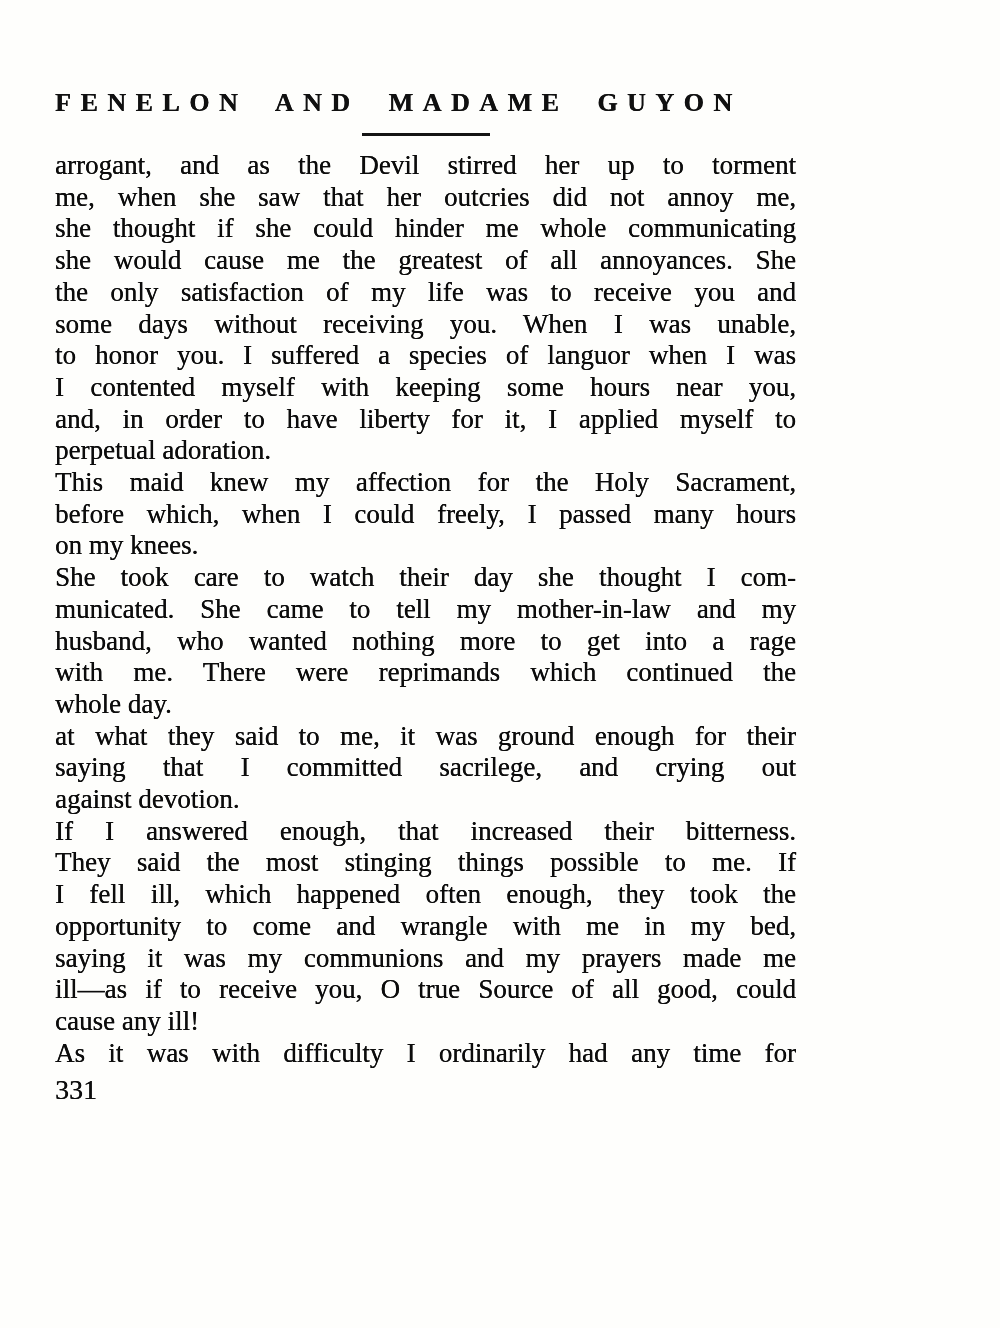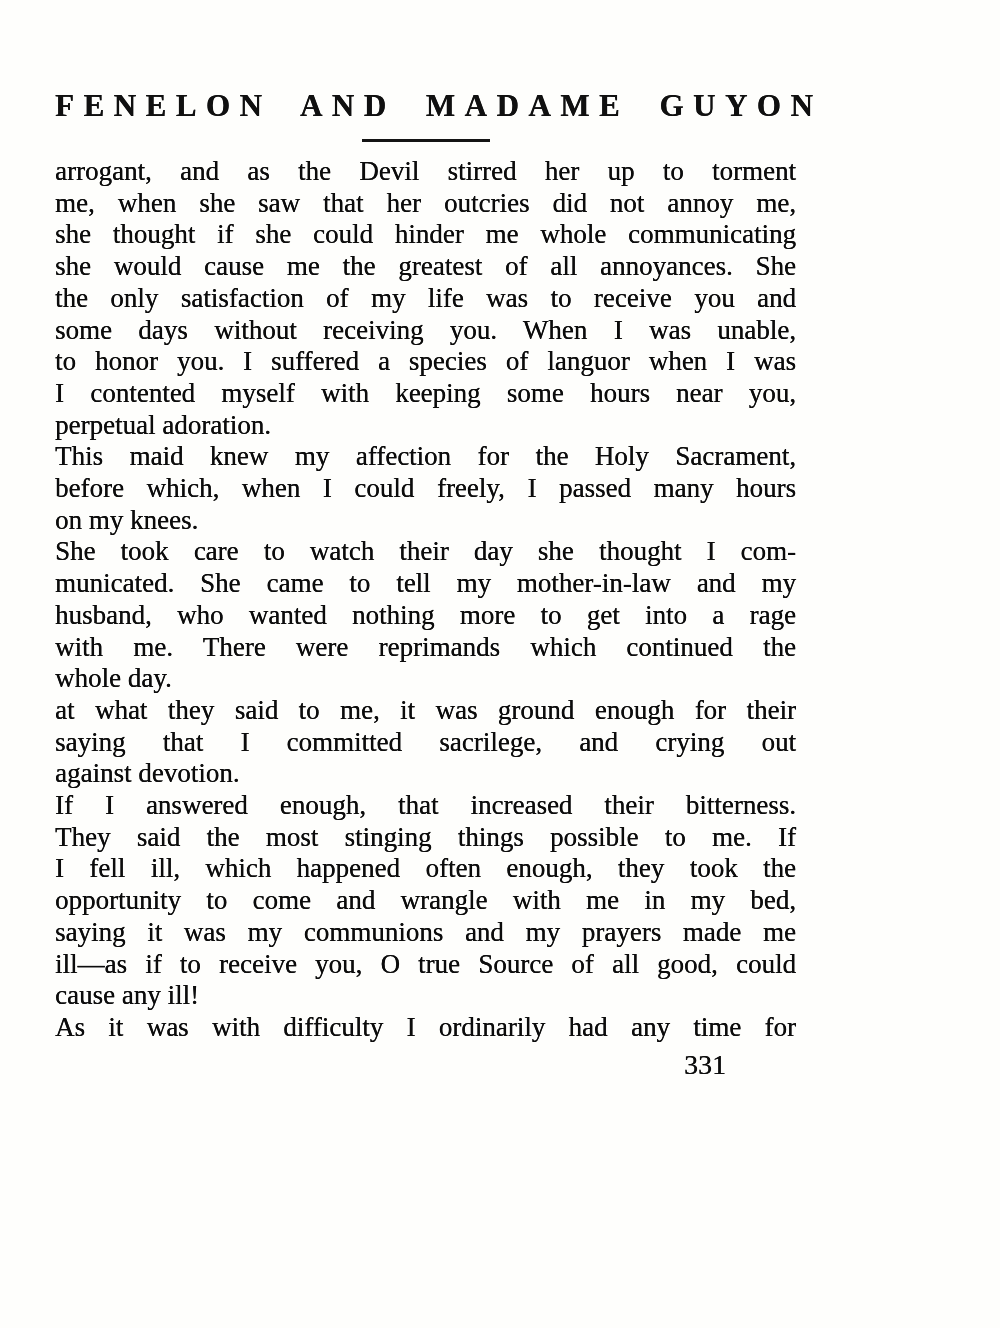--- a/index.html
+++ b/index.html
@@ -19,21 +19,21 @@
   }
   .content {
     position: absolute;
     top: 0;
     left: 55px;
     width: 741px;
   }
   .page-title {
     margin: 0;
     padding-top: 88px;
-    font-size: 31px;
+    font-size: 26px;
     font-weight: 600;
     letter-spacing: 9.5px;
     word-spacing: 13px;
     white-space: nowrap;
     text-shadow: 0.3px 0 0 currentColor;
     color: #101010;
   }
   .header-divider {
     width: 128px;
     height: 3px;
@@ -51,41 +51,42 @@
     text-align-last: justify;
     white-space: normal;
   }
   .text-line.para-end {
     text-align-last: left;
   }
   .page-number {
     margin-top: 5px;
     font-size: 28px;
     line-height: 32px;
-    text-align: right;
+    text-align: left;
     padding-right: 70px;
     text-shadow: 0.25px 0 0 currentColor;
   }
 </style>
 </head>
 <body>
 
 <div class="scan-page">
   <div class="content">
     <h1 class="page-title">FENELON AND MADAME GUYON</h1>
     <div class="header-divider"></div>
     <div class="page-body">
         <div class="text-line">arrogant, and as the Devil stirred her up to torment</div>
         <div class="text-line">me, when she saw that her outcries did not annoy me,</div>
         <div class="text-line">she thought if she could hinder me whole communicating</div>
         <div class="text-line">she would cause me the greatest of all annoyances. She</div>
         <div class="text-line">the only satisfaction of my life was to receive you and</div>
         <div class="text-line">some days without receiving you. When I was unable,</div>
         <div class="text-line">to honor you. I suffered a species of languor when I was</div>
         <div class="text-line">I contented myself with keeping some hours near you,</div>
+        <div class="text-line">and, in order to have liberty for it, I applied myself to</div>
         <div class="text-line para-end">perpetual adoration.</div>
         <div class="text-line">This maid knew my affection for the Holy Sacrament,</div>
         <div class="text-line">before which, when I could freely, I passed many hours</div>
         <div class="text-line para-end">on my knees.</div>
         <div class="text-line">She took care to watch their day she thought I com-</div>
         <div class="text-line">municated. She came to tell my mother-in-law and my</div>
         <div class="text-line">husband, who wanted nothing more to get into a rage</div>
         <div class="text-line">with me. There were reprimands which continued the</div>
         <div class="text-line para-end">whole day.</div>
         <div class="text-line">at what they said to me, it was ground enough for their</div>

